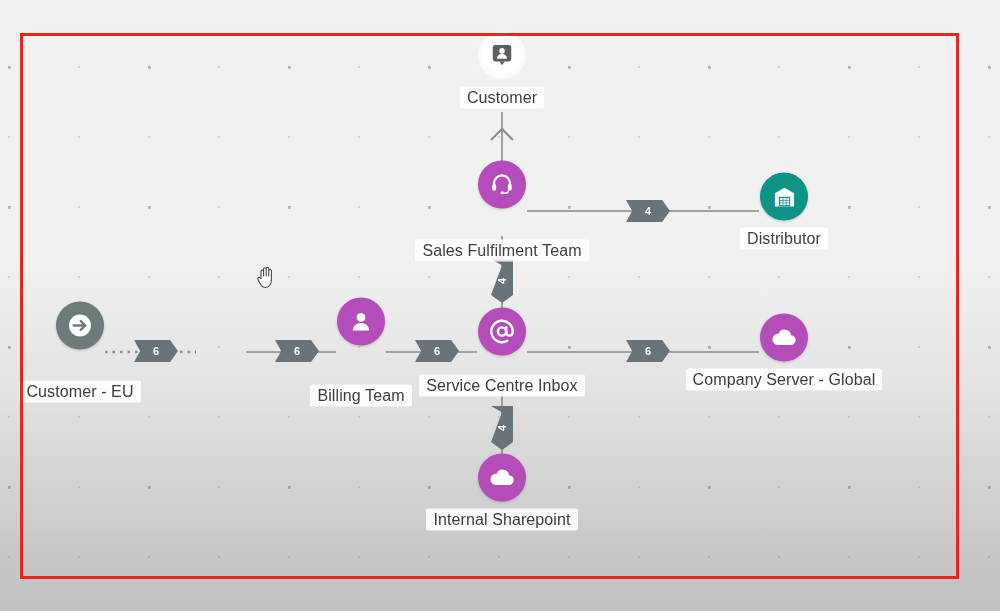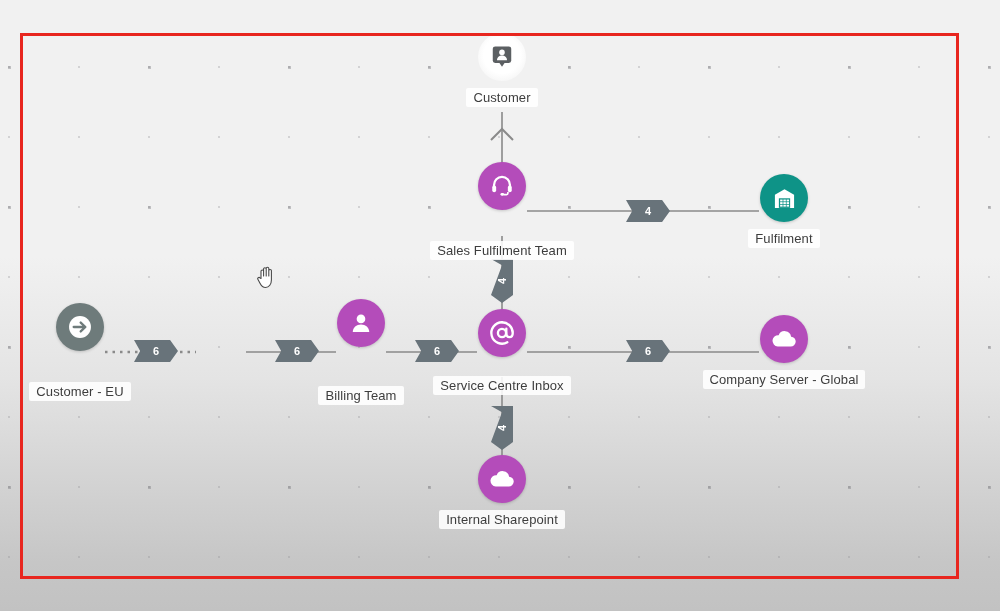--- a/index.html
+++ b/index.html
@@ -77,21 +77,21 @@
     height: 48px;
     border-radius: 50%;
     display: flex;
     align-items: center;
     justify-content: center;
     box-shadow: 0 1px 3px rgba(0,0,0,0.18);
   }
   .node-circle svg { display: block; }
   .node-label {
     margin-top: 7px;
-    font-size: 13px;
+    font-size: 16px;
     color: #3d3d3d;
     background: rgba(255,255,255,0.88);
     padding: 2px 7px;
     border-radius: 2px;
     white-space: nowrap;
     letter-spacing: 0.1px;
   }
 
   
   .node.root .node-circle {
@@ -254,21 +254,21 @@
             <rect x="14" y="13" width="2.4" height="1.8"></rect>
             <rect x="7.8" y="15.5" width="2.4" height="1.8"></rect>
             <rect x="10.9" y="15.5" width="2.4" height="1.8"></rect>
             <rect x="14" y="15.5" width="2.4" height="1.8"></rect>
             <rect x="7.8" y="18" width="2.4" height="1.8"></rect>
             <rect x="10.9" y="18" width="2.4" height="1.8"></rect>
             <rect x="14" y="18" width="2.4" height="1.8"></rect>
           </g>
         </svg>
       </div>
-      <div class="node-label">Fulfilment</div>
+      <div class="node-label">Distributor</div>
     </div>
 
     <div class="node" style="left:80px; top:352px;gap:24px;">
       <div class="node-circle" style="background:#6e7b7b;">
         <svg width="28" height="28" viewBox="0 0 24 24">
           <circle cx="12" cy="12" r="9.4" fill="#ffffff"></circle>
           <path d="M6.6 12h9.2M12.6 8.2 16.6 12l-4 3.8" stroke="#6e7b7b" stroke-width="2" fill="none" stroke-linecap="round" stroke-linejoin="round"></path>
         </svg>
       </div>
       <div class="node-label">Customer - EU</div>

